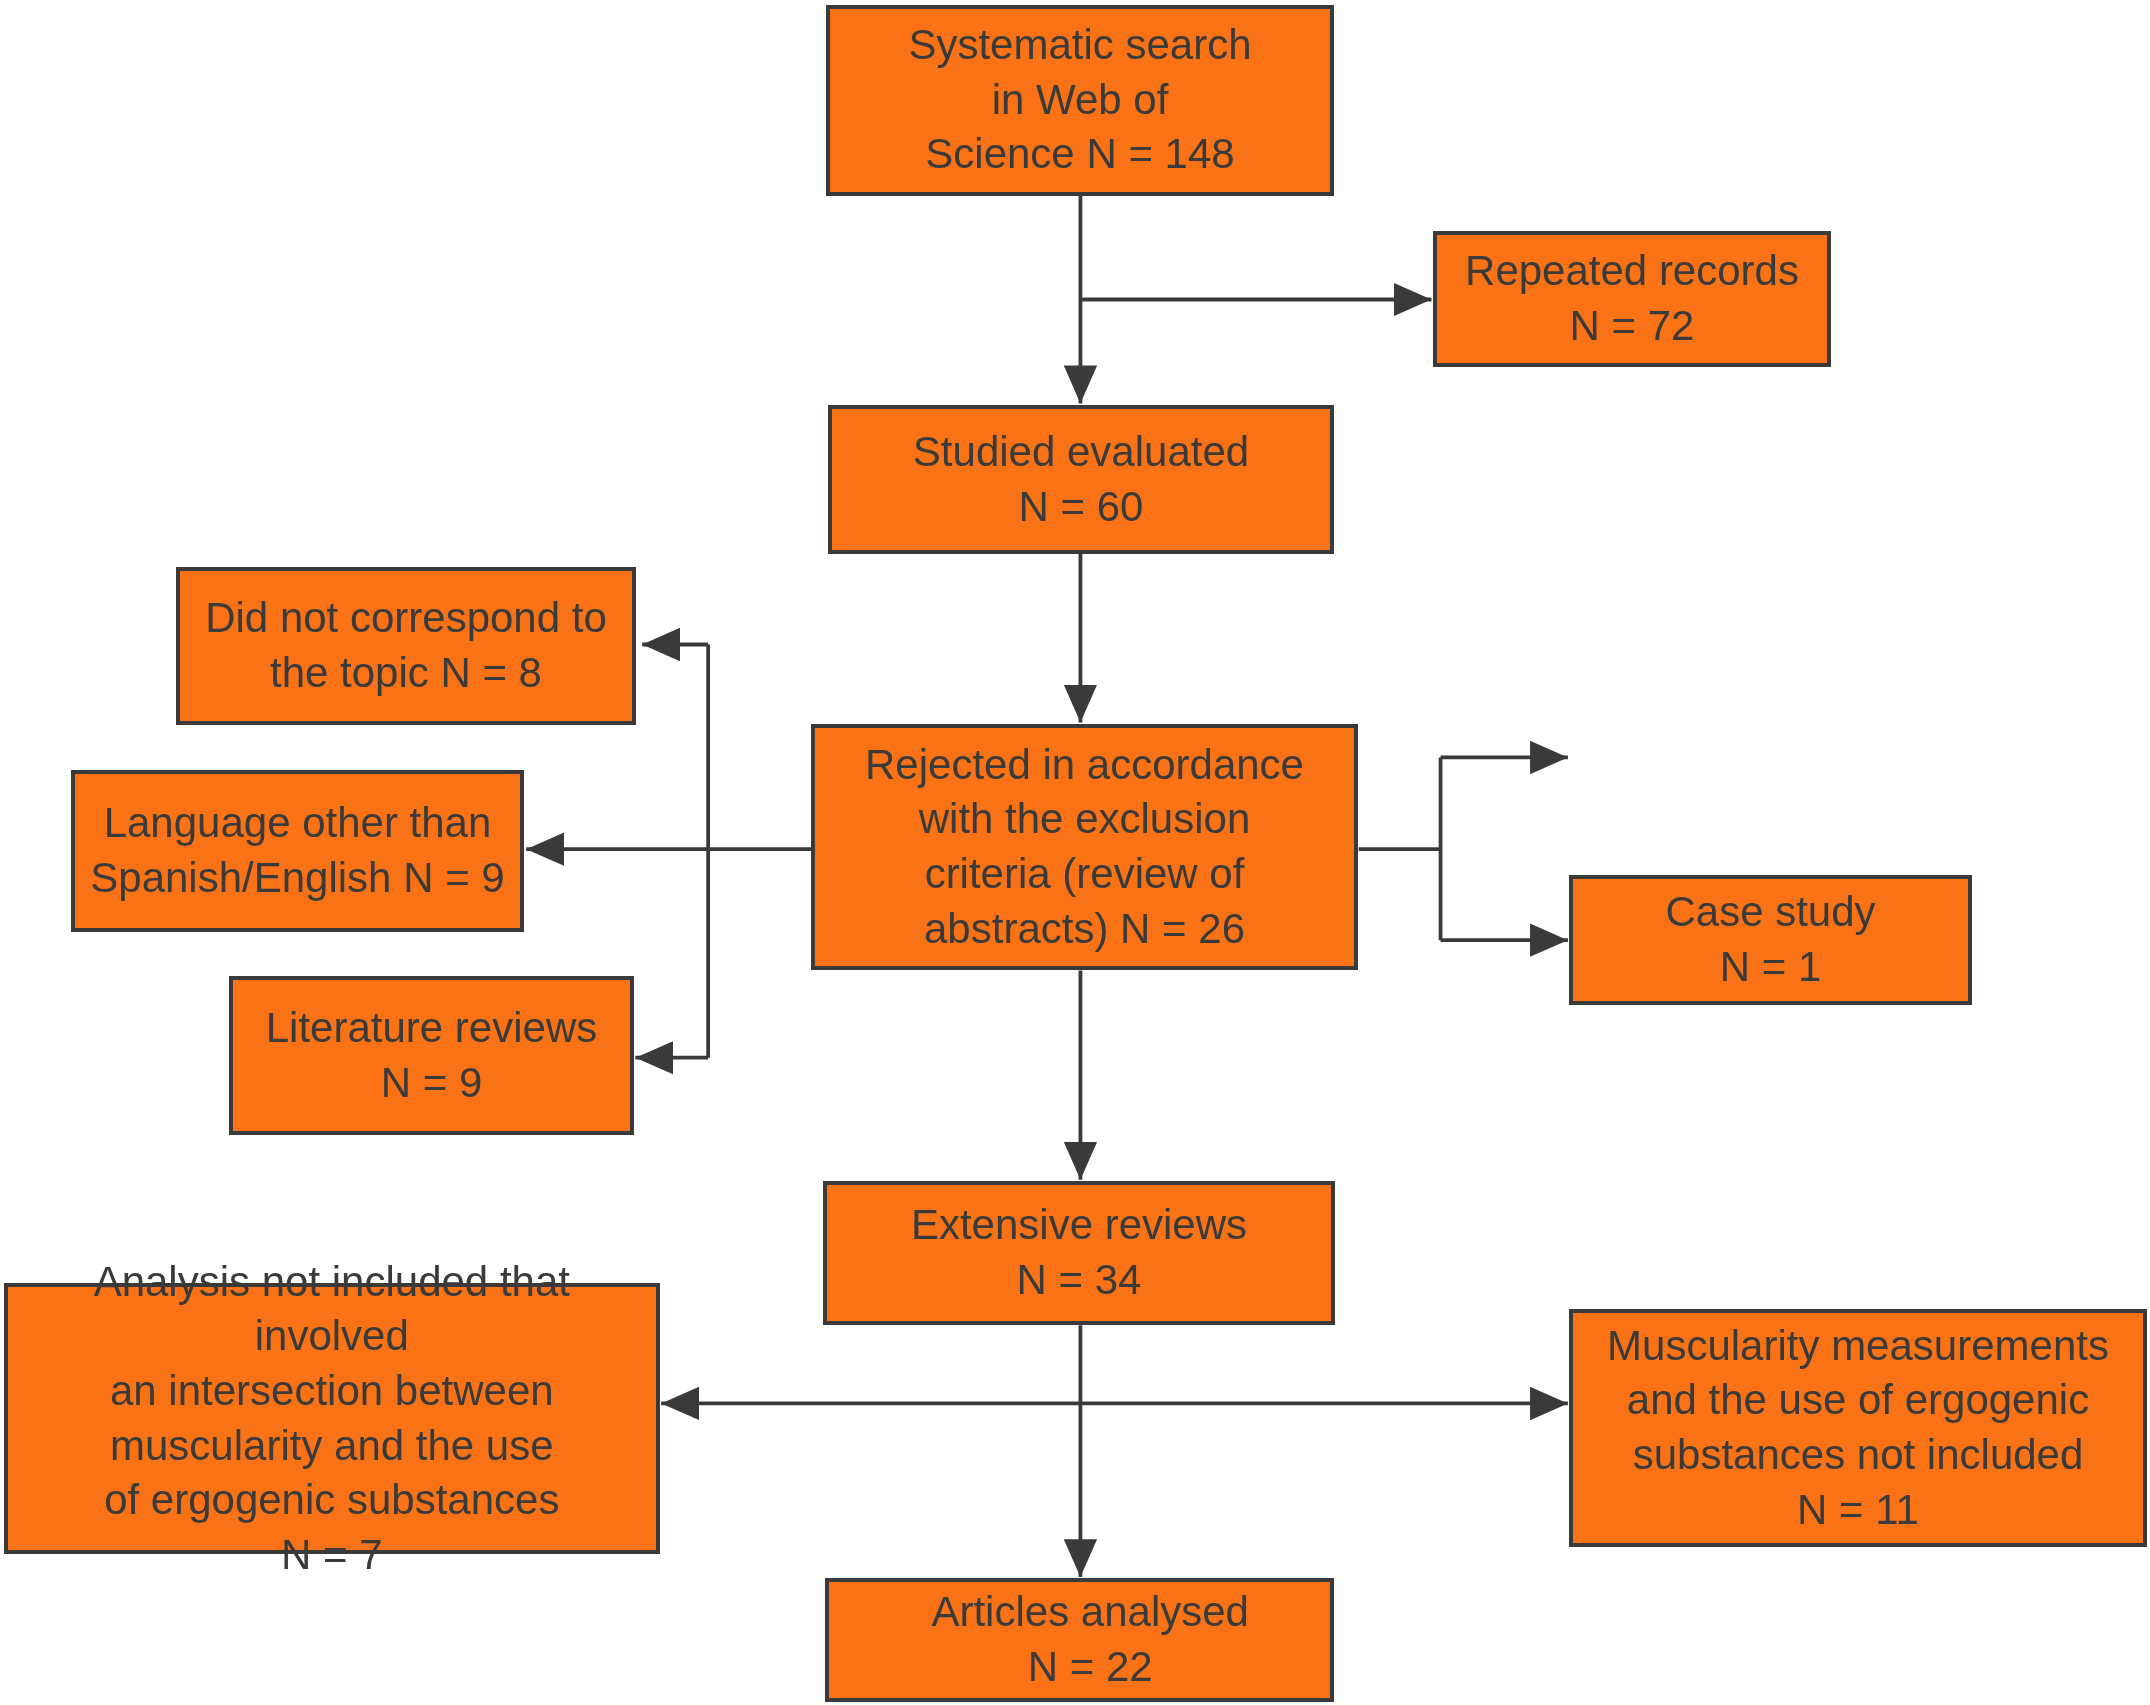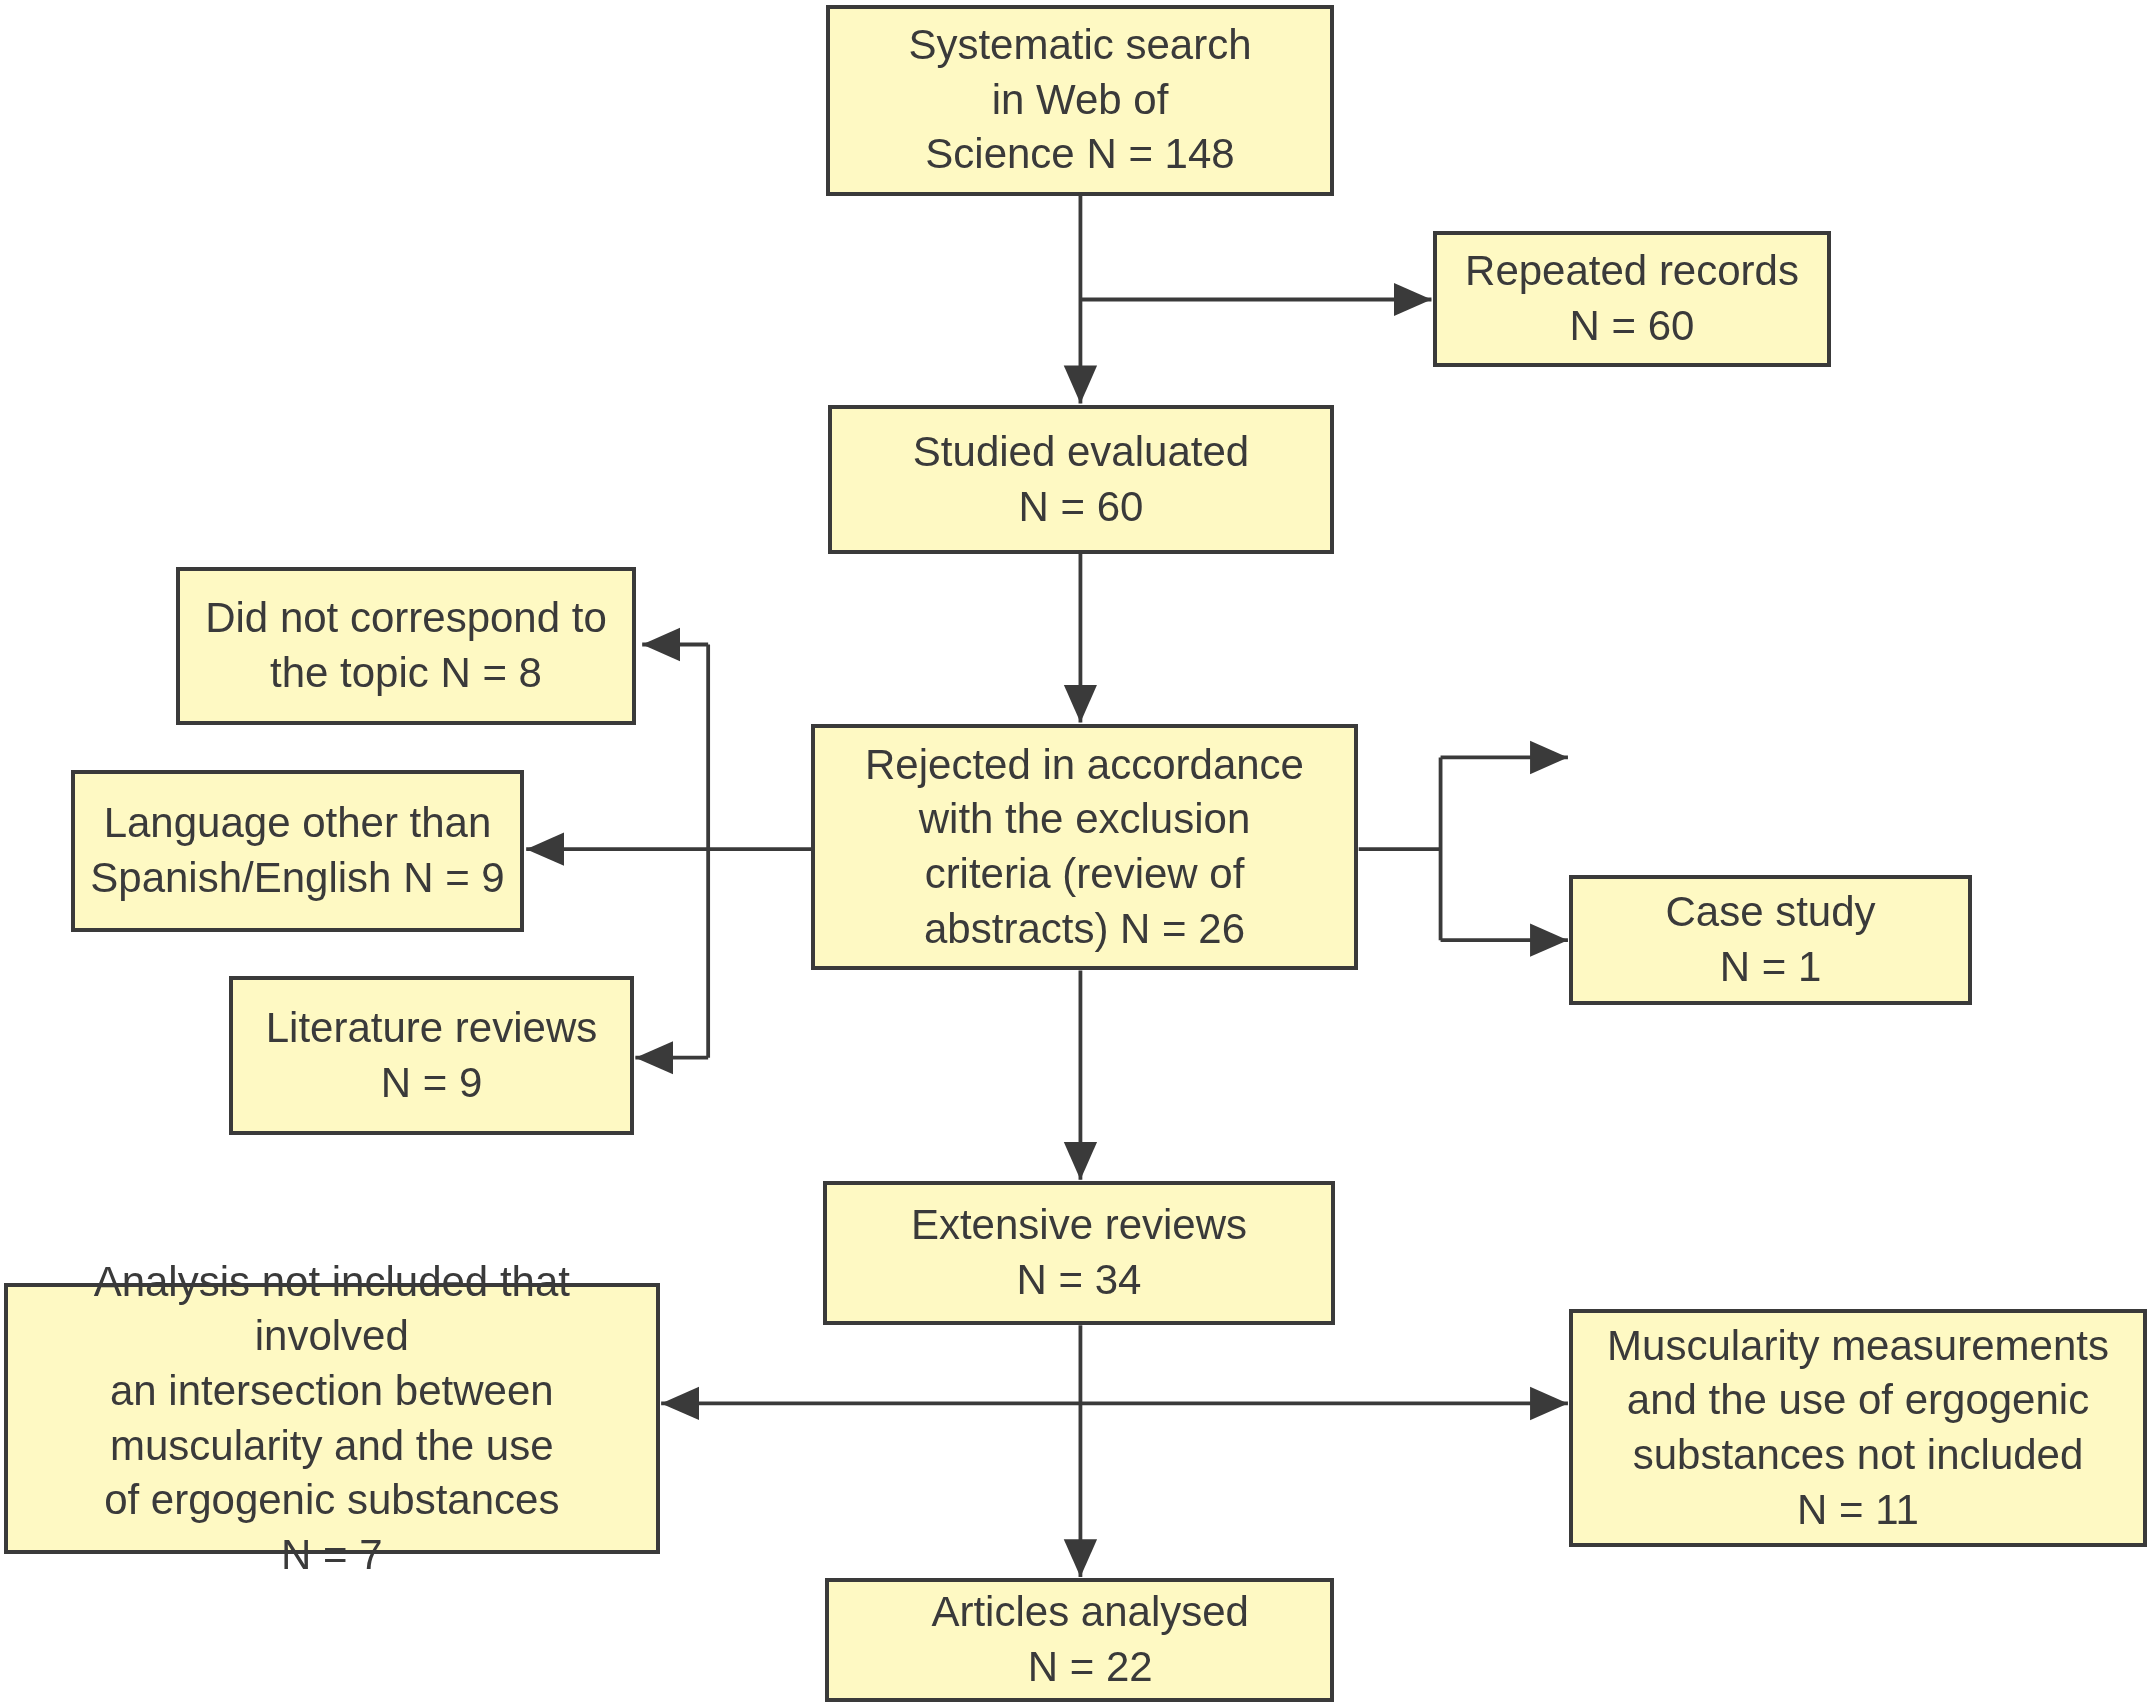--- a/index.html
+++ b/index.html
@@ -23,21 +23,21 @@
     width: 2151px;
     height: 1706px;
   }
   svg.edges line {
     stroke: #3a3a3a;
     stroke-width: 5;
   }
   .node {
     position: absolute;
     box-sizing: border-box;
-    background: #fef9c3;
+    background: #f97316;
     border: 4.5px solid #3a3a3a;
     display: flex;
     align-items: center;
     justify-content: center;
     text-align: center;
     white-space: pre-line;
     font-size: 42px;
     line-height: 1.3;
     color: #3a3a3a;
     padding: 3px 7.6px;
@@ -73,21 +73,21 @@
     <line x1="1425" y1="1748" x2="1425" y2="2080" marker-end="url(#ah)"></line>
     <line x1="1425" y1="1851" x2="872" y2="1851" marker-end="url(#ah)"></line>
     <line x1="1425" y1="1851" x2="2068" y2="1851" marker-end="url(#ah)"></line>
   </svg>
 
   <div class="node" style="left:826px; top:4.5px;    width:508px; height:191px;">Systematic search
 in Web of
 Science N = 148</div>
 
   <div class="node" style="left:1433px; top:231px;  width:398px; height:136px;">Repeated records
-N = 60</div>
+N = 72</div>
 
   <div class="node" style="left:828px; top:405px;  width:506px; height:149px;">Studied evaluated
 N = 60</div>
 
   <div class="node" style="left:176px;  top:567px;  width:460px; height:158px;">Did not correspond to
 the topic N = 8</div>
 
   <div class="node" style="left:71px;   top:770px; width:453px; height:162px;">Language other than
 Spanish/English N = 9</div>
 

